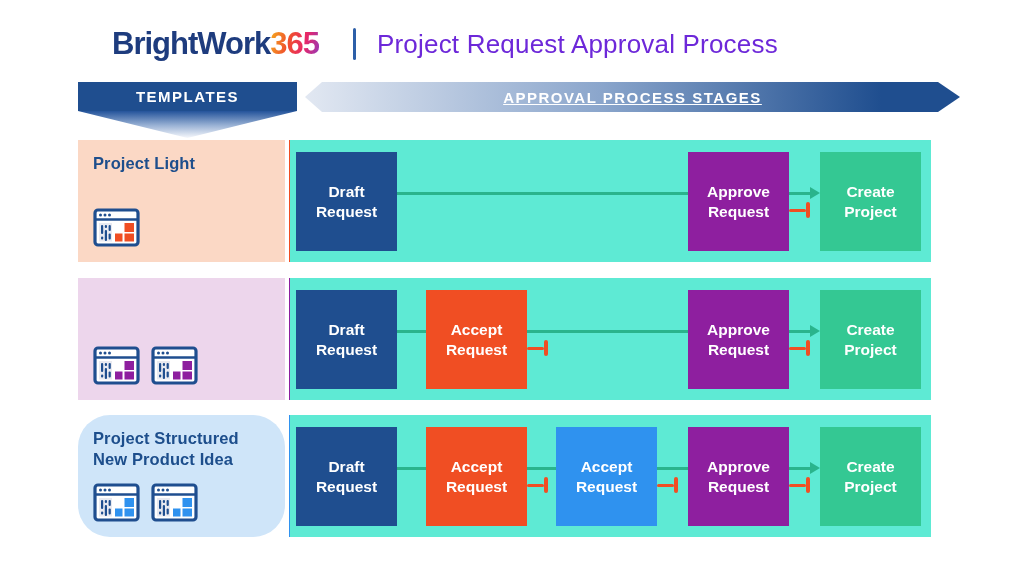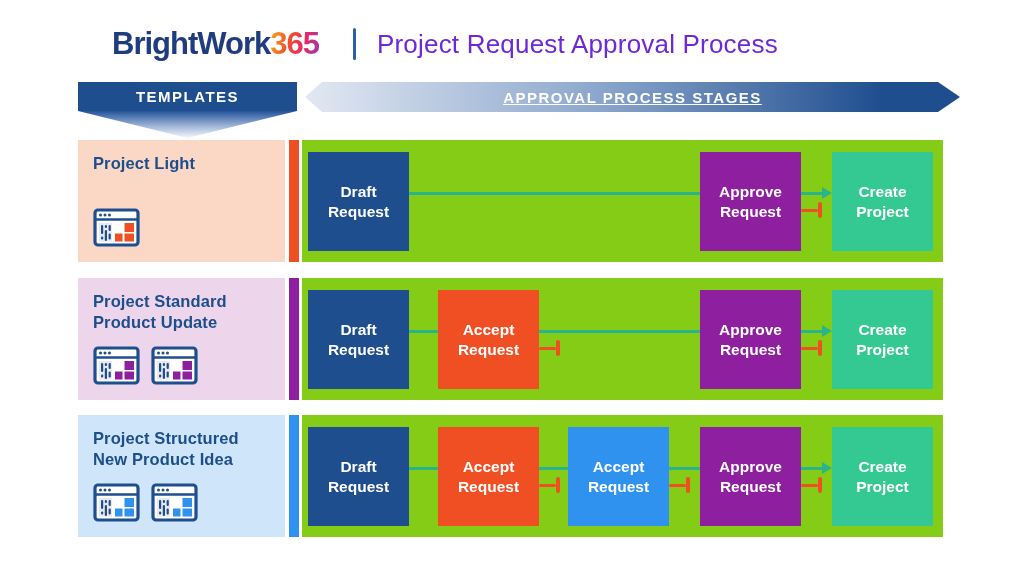--- a/index.html
+++ b/index.html
@@ -36,21 +36,21 @@
     color: #fff; font-weight: bold; font-size: 15px; letter-spacing: 1.5px; text-decoration: underline;
   }
 
   
   .proc-row { position: absolute; left: 78px; width: 858px; height: 122px; }
   .template-panel { position: absolute; left: 0; top: 0; width: 207px; height: 100%; }
   .template-title { position: absolute; top: 13px; left: 15px; font-size: 16.5px; font-weight: bold;
                     color: #1d4e8c; line-height: 1.3; white-space: pre-line; letter-spacing: 0.1px; }
   .template-icons { position: absolute; left: 15px; bottom: 11px; display: flex; gap: 11px; }
   .accent-bar { position: absolute; left: 211px; top: 0; width: 10px; height: 100%; }
-  .stage-panel { position: absolute; left: 224px; top: 0; width: 641px; height: 100%; background: #84cc16; }
+  .stage-panel { position: absolute; left: 212px; top: 0; width: 641px; height: 100%; background: #5eead4; }
 
   .stage-box { position: absolute; top: 12px; width: 101px; height: 99px;
                display: flex; align-items: center; justify-content: center; text-align: center;
                color: #fff; font-weight: bold; font-size: 15.5px; line-height: 1.25; white-space: pre-line; }
 
   .conn-line { position: absolute; height: 3px; background: #2ab48c; top: 52px; }
   .conn-head { position: absolute; width: 0; height: 0; top: 47px;
                border-left: 10px solid #2ab48c; border-top: 6.5px solid transparent; border-bottom: 6.5px solid transparent; }
   .reject-line { position: absolute; height: 3px; background: #f04e23; top: 69px; border-radius: 2px; }
   .reject-bar { position: absolute; width: 3.5px; height: 16px; background: #f04e23; top: 62px; border-radius: 2px; }
@@ -111,22 +111,20 @@
           <div class="conn-line" style="left: 499px; width: 22px;"></div>
           <div class="conn-head" style="left: 520px;"></div>
           <div class="reject-line" style="left: 499px; width: 17px;"></div>
           <div class="reject-bar" style="left: 516px;"></div>
           <div class="stage-box" style="left: 530px; background: rgb(52, 200, 147);">Create
 Project</div>
         </div>
       </div>
       <div class="proc-row" style="top: 278px;">
         <div class="template-panel" style="background: rgb(237, 214, 236);">
-          <div class="template-title">Project Standard
-Product Update</div>
           <div class="template-icons">
             <span><svg width="47" height="39" viewBox="0 0 47 39">
                 <rect x="2" y="2" width="43" height="35" rx="3" fill="#ffffff" stroke="#1f4e8f" stroke-width="3.2"></rect>
                 <line x1="2" y1="11.5" x2="45" y2="11.5" stroke="#1f4e8f" stroke-width="2.6"></line>
                 <circle cx="7.5" cy="7" r="1.5" fill="#1f4e8f"></circle>
                 <circle cx="12" cy="7" r="1.5" fill="#1f4e8f"></circle>
                 <circle cx="16.5" cy="7" r="1.5" fill="#1f4e8f"></circle>
                 <rect x="6" y="15" width="13" height="18.5" fill="#e9eaf1"></rect>
                 <rect x="8" y="17" width="2.2" height="9" rx="1" fill="#1f4e8f"></rect>
                 <rect x="8" y="28.5" width="2.2" height="3" rx="1" fill="#1f4e8f"></rect>
@@ -171,21 +169,21 @@
 Request</div>
           <div class="conn-line" style="left: 499px; width: 22px;"></div>
           <div class="conn-head" style="left: 520px;"></div>
           <div class="reject-line" style="left: 499px; width: 17px;"></div>
           <div class="reject-bar" style="left: 516px;"></div>
           <div class="stage-box" style="left: 530px; background: rgb(52, 200, 147);">Create
 Project</div>
         </div>
       </div>
       <div class="proc-row" style="top: 415px;">
-        <div class="template-panel" style="background: rgb(207, 229, 249);">
+        <div class="template-panel" style="background: rgb(207, 229, 249); border-radius: 32px;">
           <div class="template-title">Project Structured
 New Product Idea</div>
           <div class="template-icons">
             <span><svg width="47" height="39" viewBox="0 0 47 39">
                 <rect x="2" y="2" width="43" height="35" rx="3" fill="#ffffff" stroke="#1f4e8f" stroke-width="3.2"></rect>
                 <line x1="2" y1="11.5" x2="45" y2="11.5" stroke="#1f4e8f" stroke-width="2.6"></line>
                 <circle cx="7.5" cy="7" r="1.5" fill="#1f4e8f"></circle>
                 <circle cx="12" cy="7" r="1.5" fill="#1f4e8f"></circle>
                 <circle cx="16.5" cy="7" r="1.5" fill="#1f4e8f"></circle>
                 <rect x="6" y="15" width="13" height="18.5" fill="#e9eaf1"></rect>

